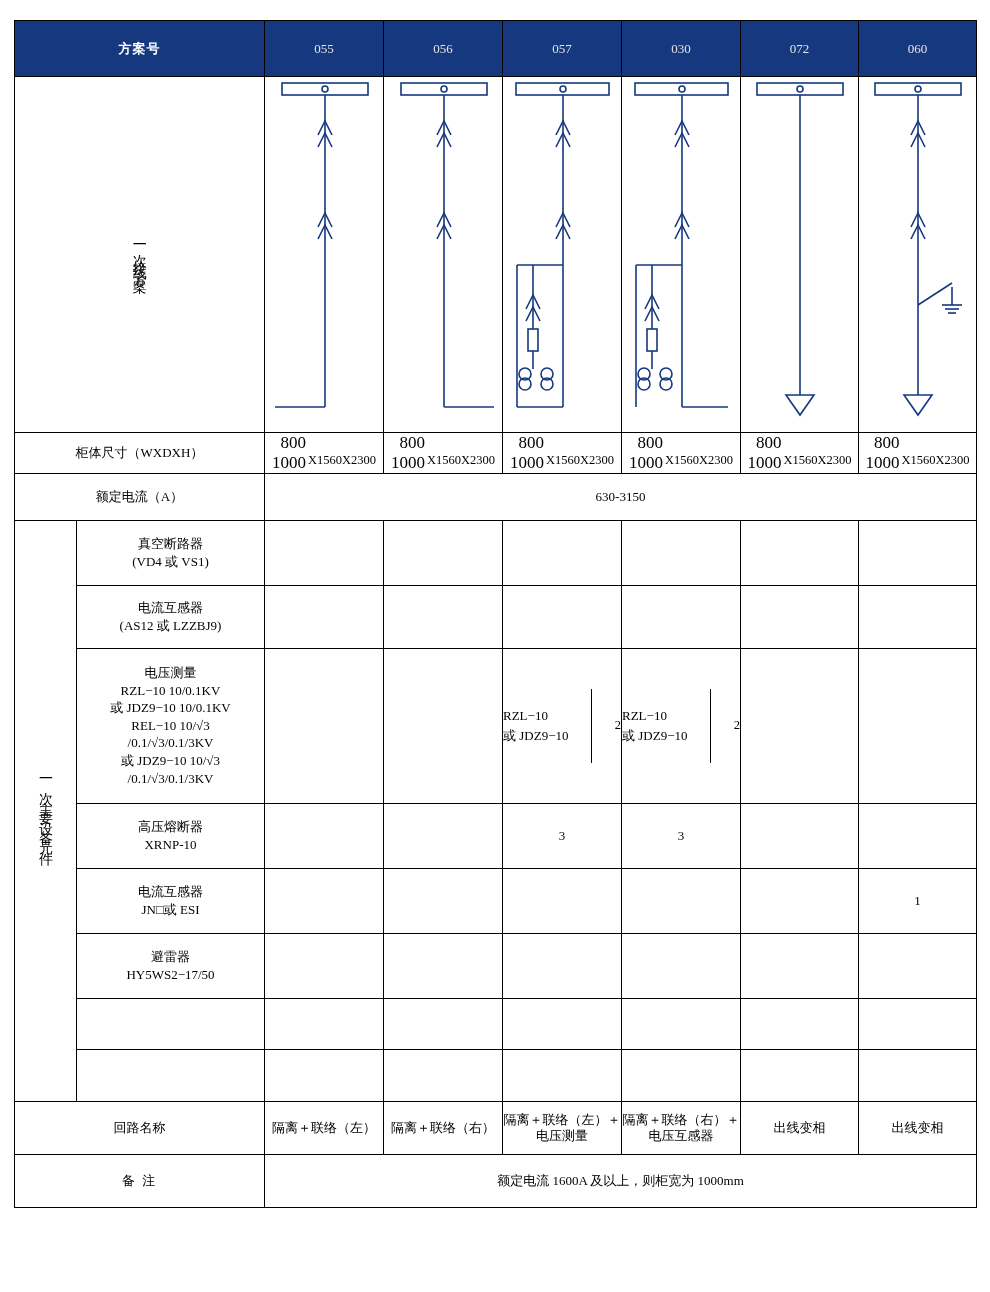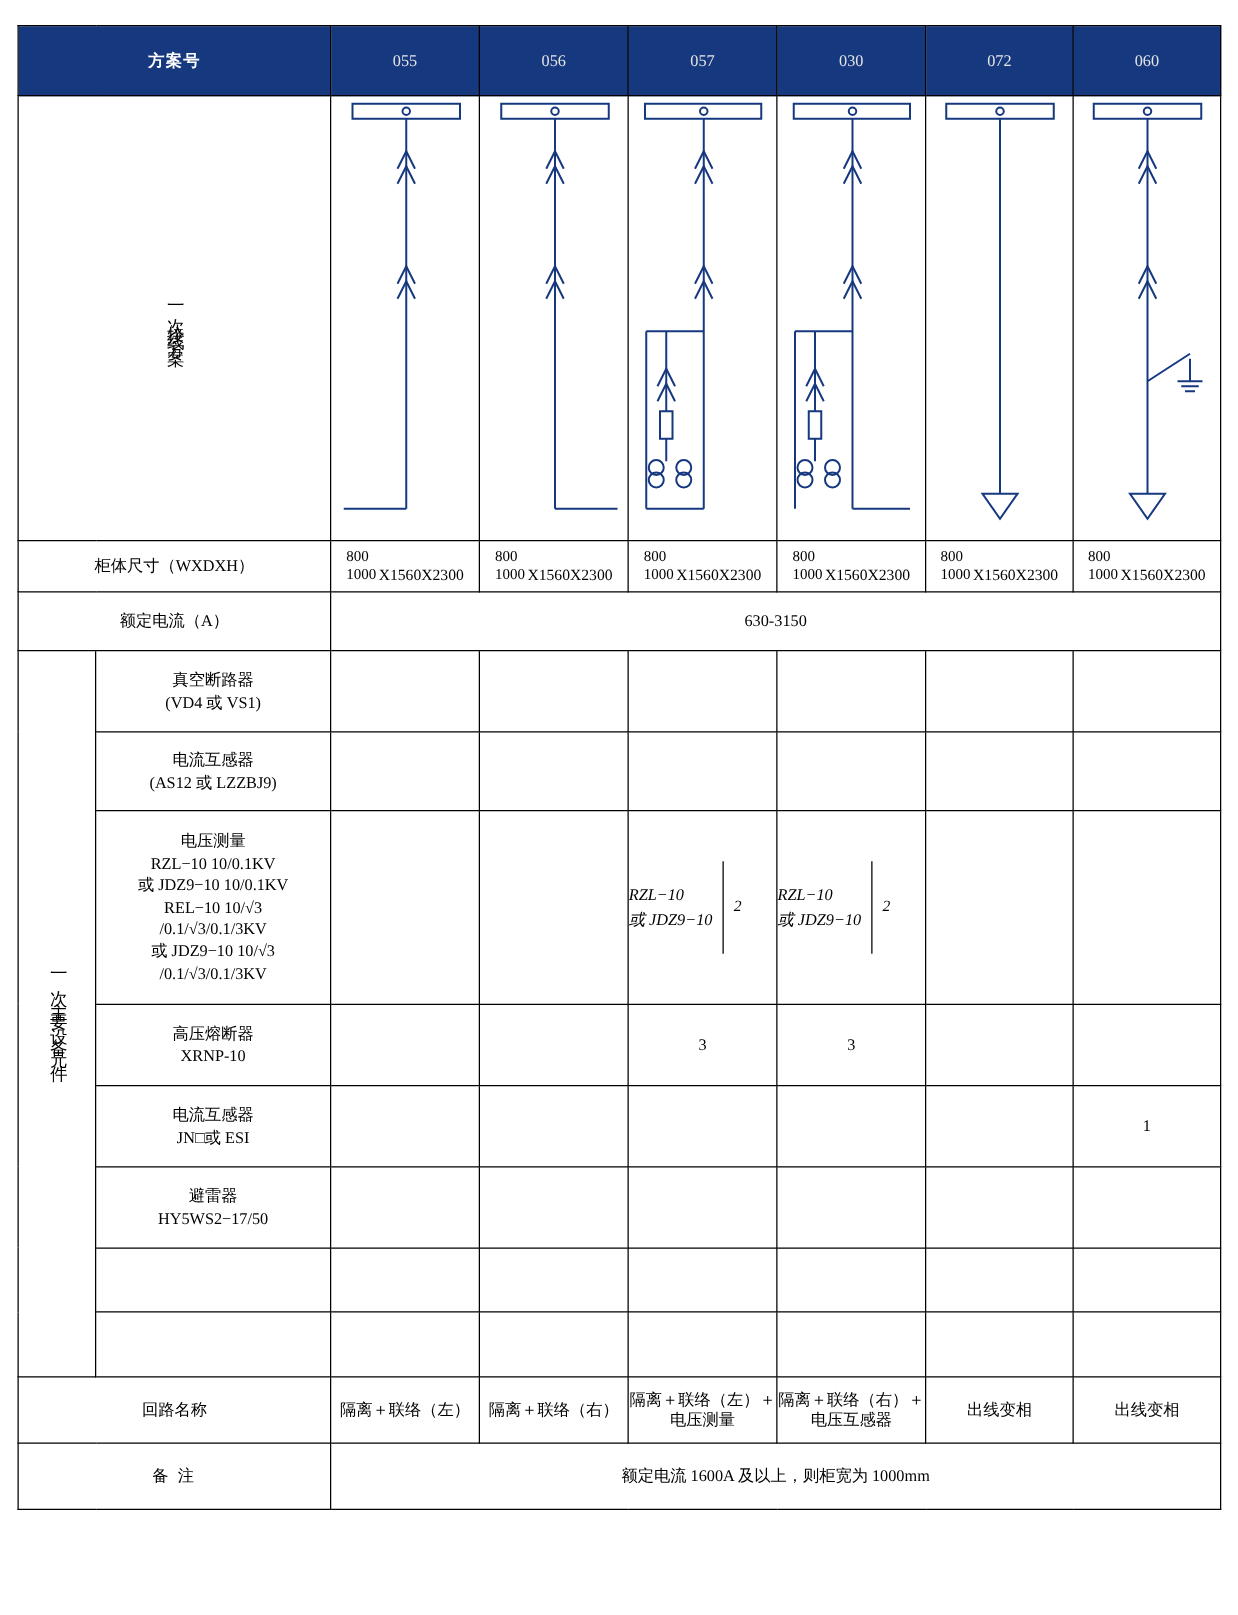--- a/index.html
+++ b/index.html
@@ -7,29 +7,29 @@
   .sheet{position:relative;width:872px;height:1292px;}
   table.main{border-collapse:collapse;table-layout:fixed;position:absolute;left:14px;top:20px;width:962px;}
   table.main td{border:1px solid #000;padding:0;vertical-align:middle;text-align:center;font-size:13px;}
   .hdr{background:#16387f;color:#fff;font-weight:bold;font-size:14px;height:55px;letter-spacing:1px;}
   .hdr-num{background:#16387f;color:#e5e5e5;font-size:14px;}
   .vert{writing-mode:vertical-rl;text-orientation:upright;letter-spacing:6px;display:inline-block;font-size:14px;line-height:1.1;}
   .vert2{writing-mode:vertical-rl;text-orientation:upright;letter-spacing:10px;display:inline-block;font-size:14px;}
   .diagcell{height:355px;vertical-align:top;}
   .lbl{font-size:14px;margin-left:32px;}
   .dim{font-size:12px;text-align:center;line-height:1.05;}
-  .dim .frac{display:inline-block;vertical-align:middle;font-size:12px;line-height:1.15;text-align:left;}
+  .dim .frac{display:inline-block;vertical-align:middle;font-size:17px;line-height:1.15;text-align:right;}
   .dim .frac span{display:block;}
   .dim .rest{display:inline-block;vertical-align:middle;font-size:12.5px;padding-left:2px;margin-top:16px;}
   .devname{font-size:13px;line-height:1.35;}
   .small{font-size:12px;}
   .circuit{font-size:12.5px;line-height:1.25;}
   .note{font-size:13.5px;}
   .pt-cell{font-size:12.5px;line-height:1.5;text-align:left;padding-left:6px;position:relative;}
-  .pt-wrap{display:flex;align-items:center;justify-content:flex-start;gap:4px;font-style:italic;}
+  .pt-wrap{display:flex;align-items:center;justify-content:space-between;gap:4px;}
   .pt-txt{text-align:left;}
   .pt-bar{display:inline-block;width:1px;height:74px;background:#000;margin:0 4px;}
   .pt-qty{font-size:12.5px;}
   .empty{height:46px;}
   svg{display:block;margin:0 auto;}
 </style>
 </head>
 <body>
 
 <div class="sheet">

